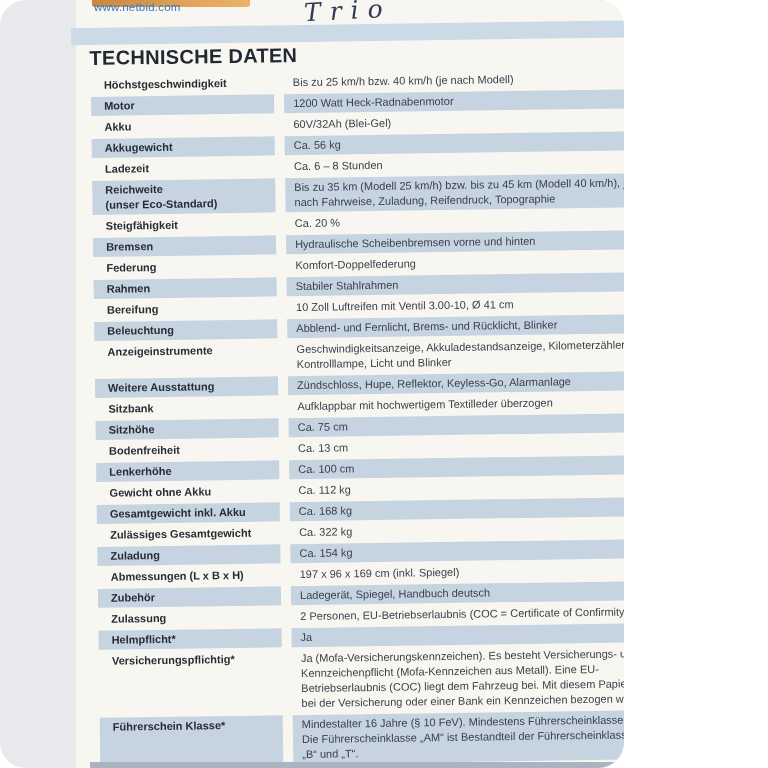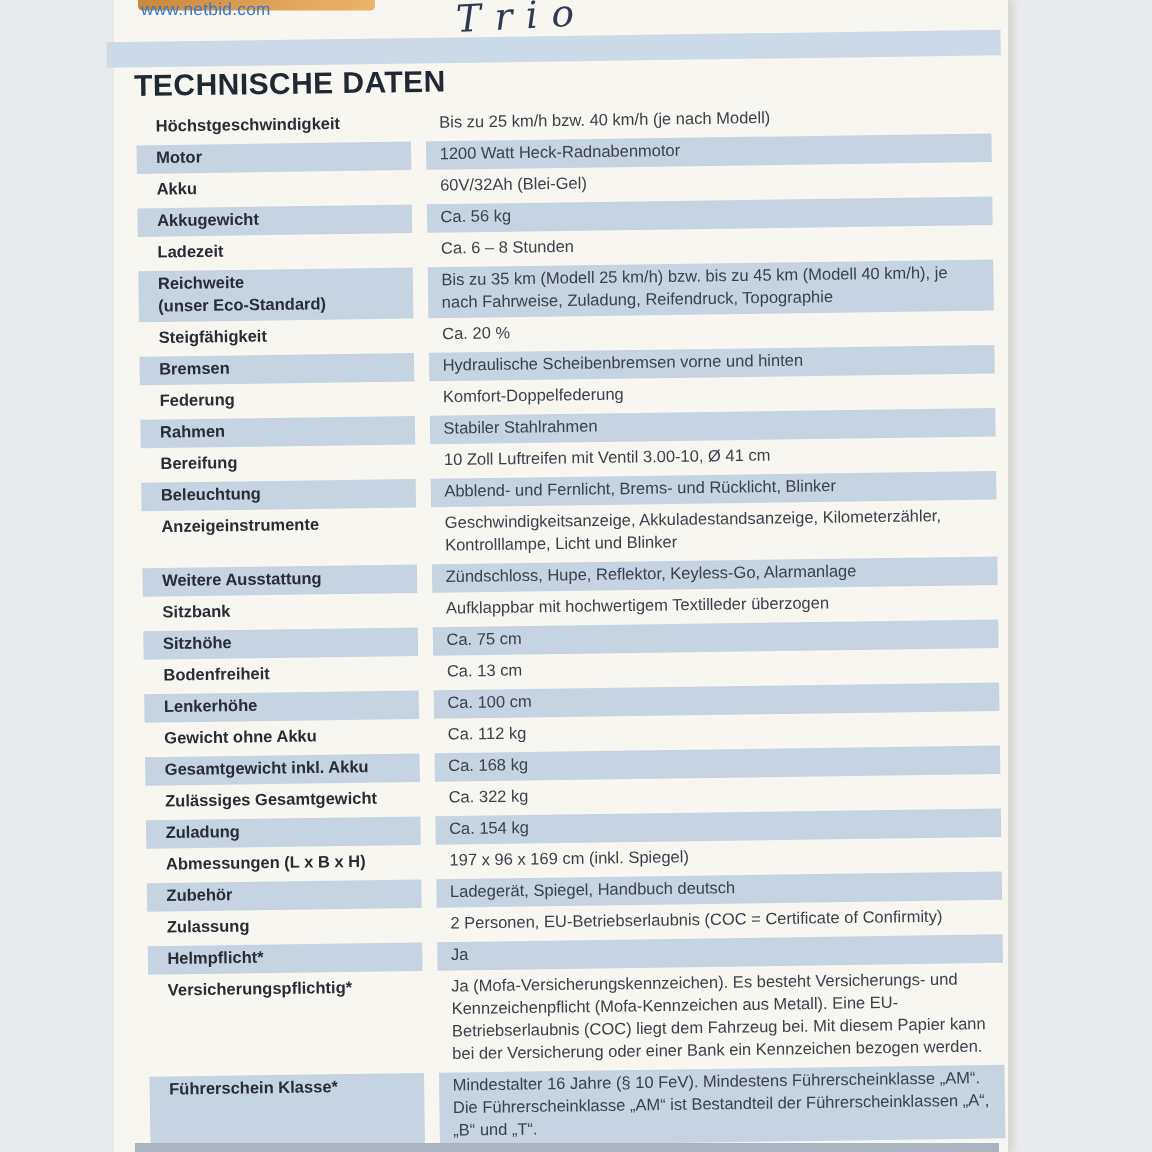--- a/index.html
+++ b/index.html
@@ -9,21 +9,21 @@
     --row-shaded:#c6d3e1;
     --title-color:#1f2833;
     --label-color:#272c35;
     --value-color:#3a414b;
     --watermark:#3579cc;
     --ink:#2f3a55;
     --strip:#aab4c0;
   }
   *{box-sizing:border-box;margin:0;padding:0;}
   body{margin:0;font-family:"Liberation Sans",sans-serif;}
-  .stage{position:relative;width:768px;height:768px;background:var(--bg);overflow:hidden;}
+  .stage{position:relative;width:624px;height:768px;background:var(--bg);overflow:hidden;border-radius:26px;}
   .paper{position:absolute;left:76px;top:0;width:598px;height:768px;background:var(--paper);
          border-right:2px solid #ddd9d0;box-shadow:2px 0 4px rgba(0,0,0,0.08);}
   .orange-tape{position:absolute;left:16px;top:0;width:158px;height:7px;
          background:linear-gradient(90deg,#c9883d 0%,#e3a75d 70%,#eab469 100%);border-radius:0 0 3px 3px;}
   .watermark{position:absolute;left:18px;top:1px;font-size:11.5px;color:var(--watermark);
          letter-spacing:0.2px;}
   .handwritten{position:absolute;left:228px;top:-4px;font-size:25px;color:var(--ink);
          font-style:italic;letter-spacing:9px;transform:rotate(-3deg);
          font-family:"DejaVu Serif",serif;}
   .content{position:relative;transform:rotate(-0.8deg);transform-origin:50% 50%;}

